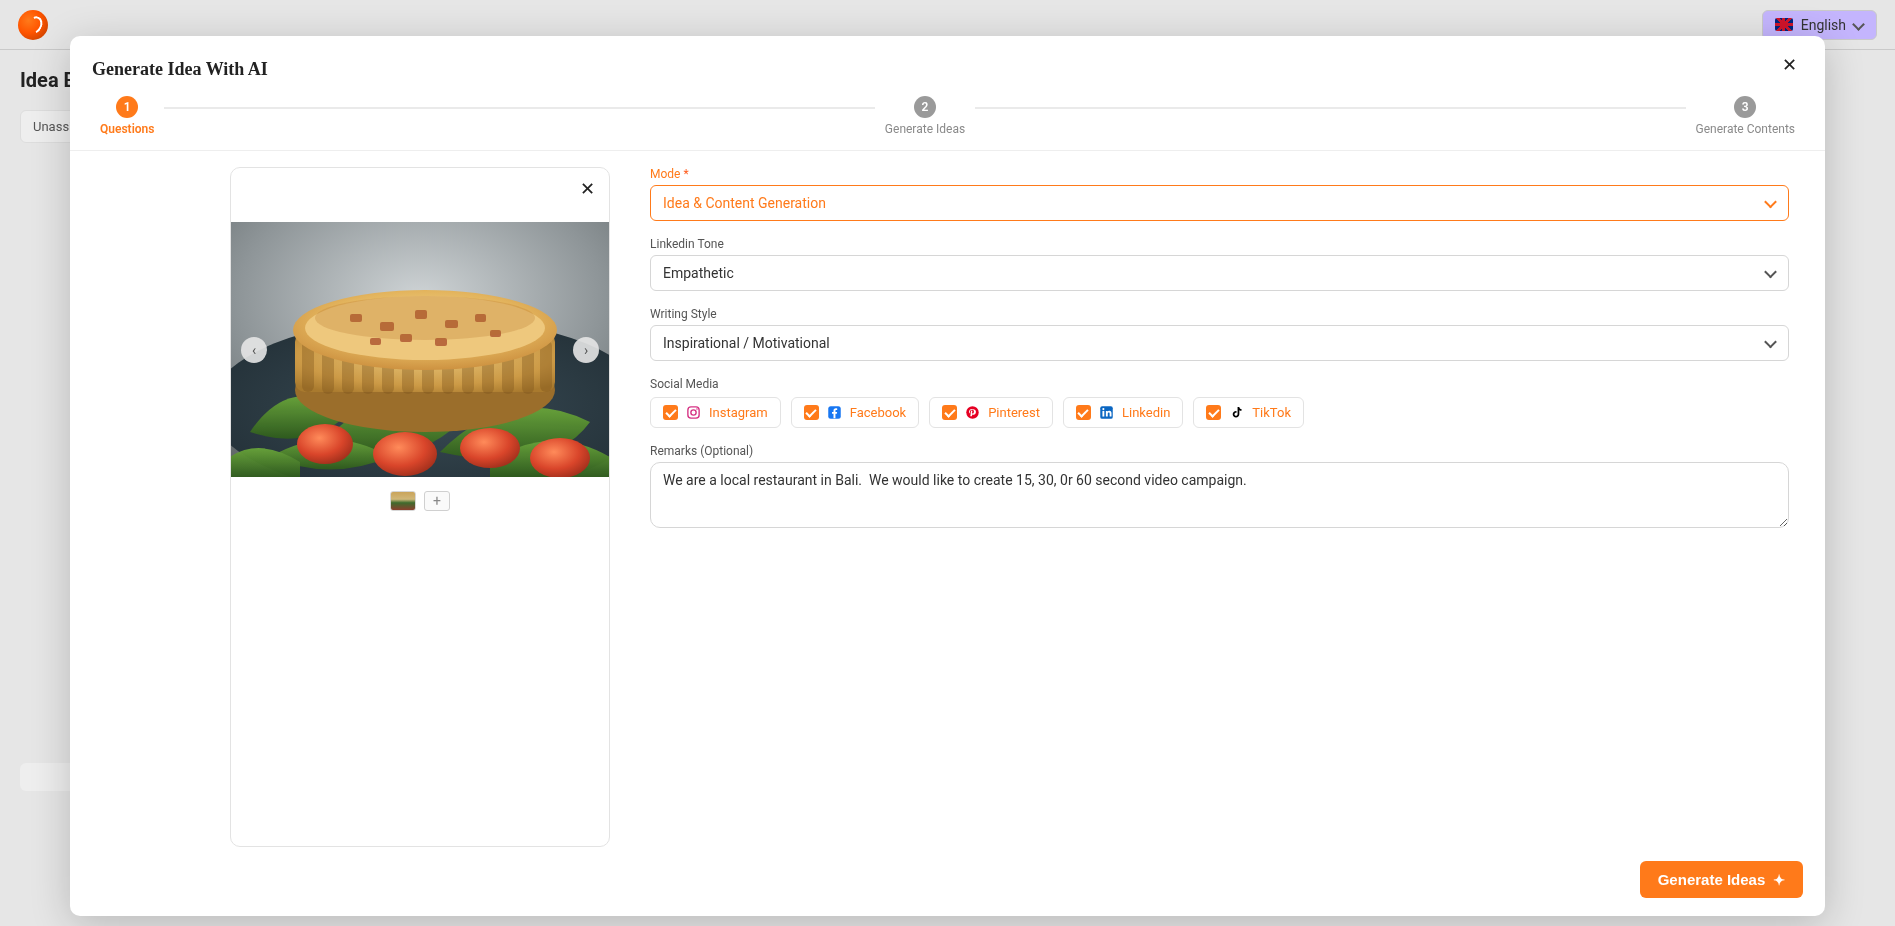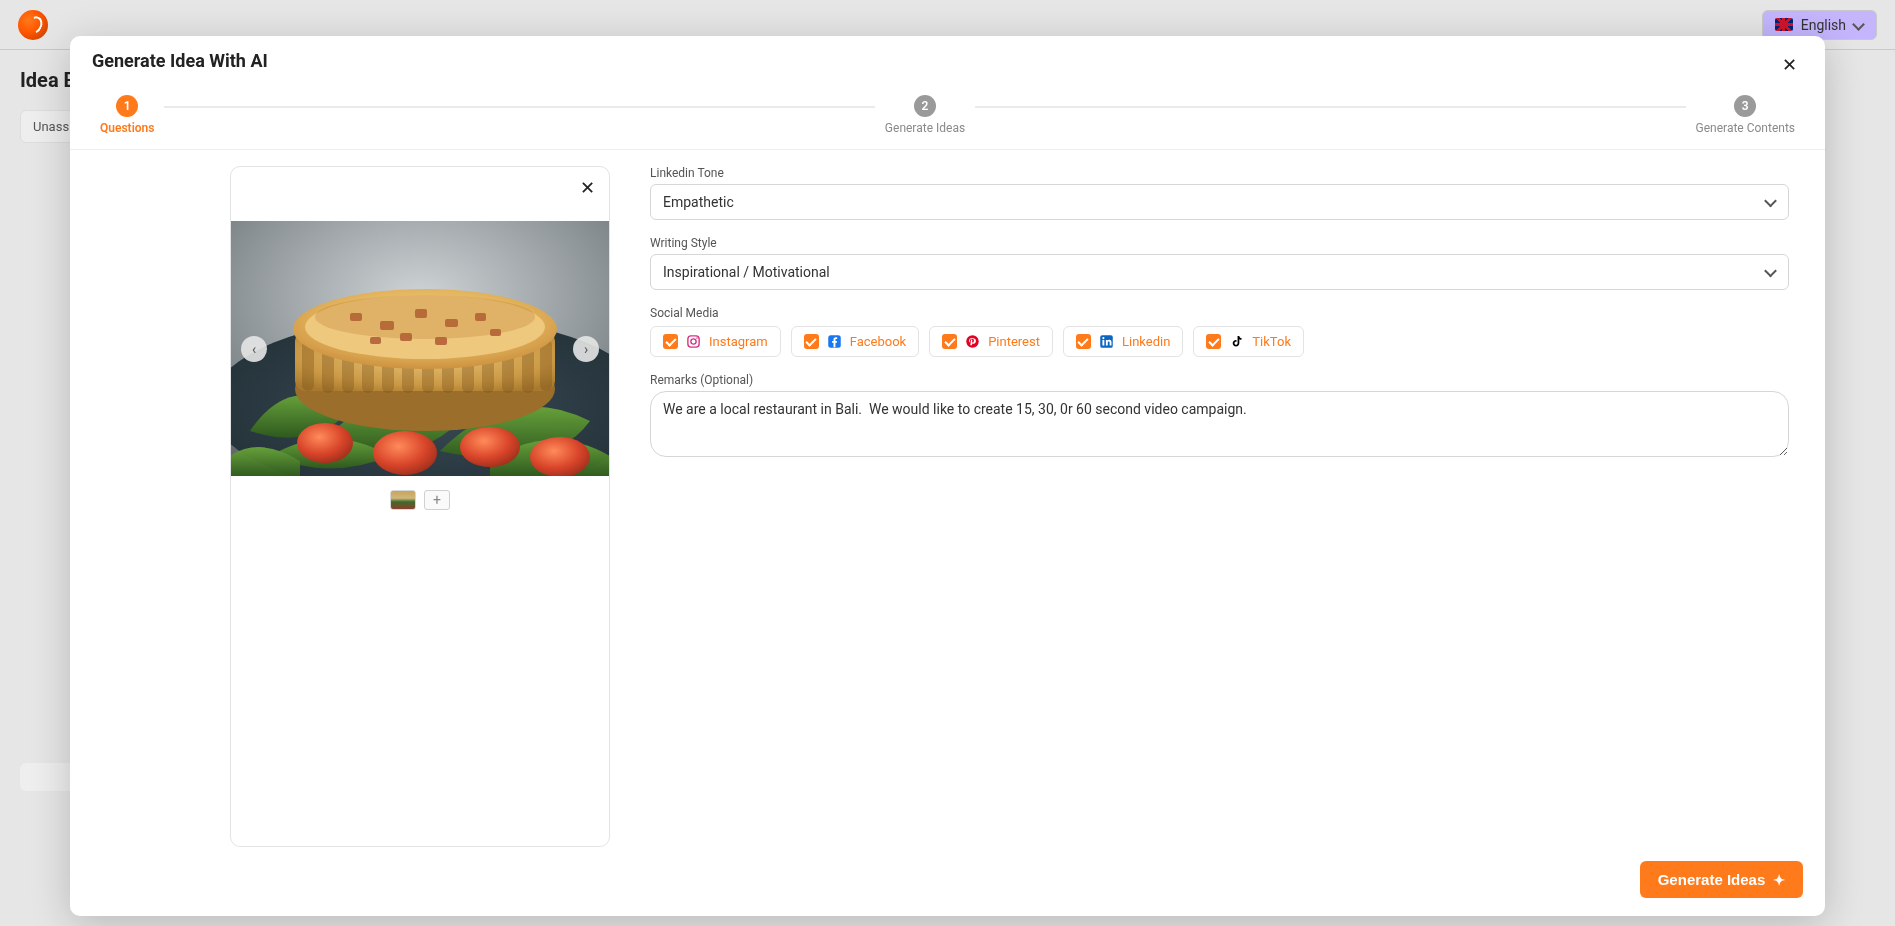--- a/index.html
+++ b/index.html
@@ -60,22 +60,23 @@
   .bg-card { width: 200px; height: 28px; background: #eee; border-radius: 6px; }
 
   
   .modal-wrap {
     position: fixed; inset: 36px 70px 10px 70px;
     background: #fff; border-radius: 10px; box-shadow: 0 8px 40px rgba(0,0,0,.2);
     display: flex; flex-direction: column;
     overflow: hidden;
   }
   .modal-header {
-    display: flex; align-items: flex-start; justify-content: space-between;
+    display: flex; align-items: flex-end; justify-content: space-between;
     padding: 14px 22px 10px 22px;
+    font-family: Liberation Serif, serif;
   }
   .modal-title { font-size: 18px; font-weight: 700; }
   .close-x { font-size: 18px; color: #222; cursor: pointer; padding: 4px 6px; }
 
   
   .stepper {
     display: flex; align-items: flex-start; padding: 6px 30px 14px 30px;
     border-bottom: 1px solid #eee;
   }
   .step { display: flex; flex-direction: column; align-items: center; font-size: 12px; }
@@ -161,21 +162,21 @@
     position: relative;
   }
   .chk::after {
     content: ""; width: 4px; height: 8px; border: solid #fff; border-width: 0 2px 2px 0;
     transform: rotate(45deg); margin-top: -2px;
   }
   .social-ico { width: 15px; height: 15px; display: inline-flex; align-items: center; justify-content: center; }
 
   .remarks {
     width: 100%; min-height: 66px; resize: vertical;
-    border: 1px solid #d6d6d6; border-radius: 16px;
+    border: 1px solid #d6d6d6; border-radius: 10px;
     padding: 9px 12px; font-size: 14px; color: #333; font-family: inherit;
   }
 
   
   .modal-footer {
     display: flex; justify-content: flex-end; padding: 14px 22px 18px 22px;
   }
   .btn-primary {
     background: #ff7a1a; color: #fff; border: none; border-radius: 6px;
     padding: 10px 18px; font-size: 15px; font-weight: 600; cursor: pointer;
@@ -333,20 +334,27 @@
         </div>
         <div class="thumbs">
           <div class="thumb"></div>
           <div class="thumb-add">+</div>
         </div>
       </div>
     </div>
 
     <div class="right-pane">
 
+      <div class="field">
+        <label class="field-label req" style="color:#ff7a1a">Mode</label>
+        <div class="select-box mode">
+          <span>Idea &amp; Content Generation</span>
+          <span class="chevron sel-chevron"></span>
+        </div>
+      </div>
 
       <div class="field">
         <label class="field-label">Linkedin Tone</label>
         <div class="select-box">
           <span>Empathetic</span>
           <span class="chevron sel-chevron"></span>
         </div>
       </div>
 
       <div class="field">

